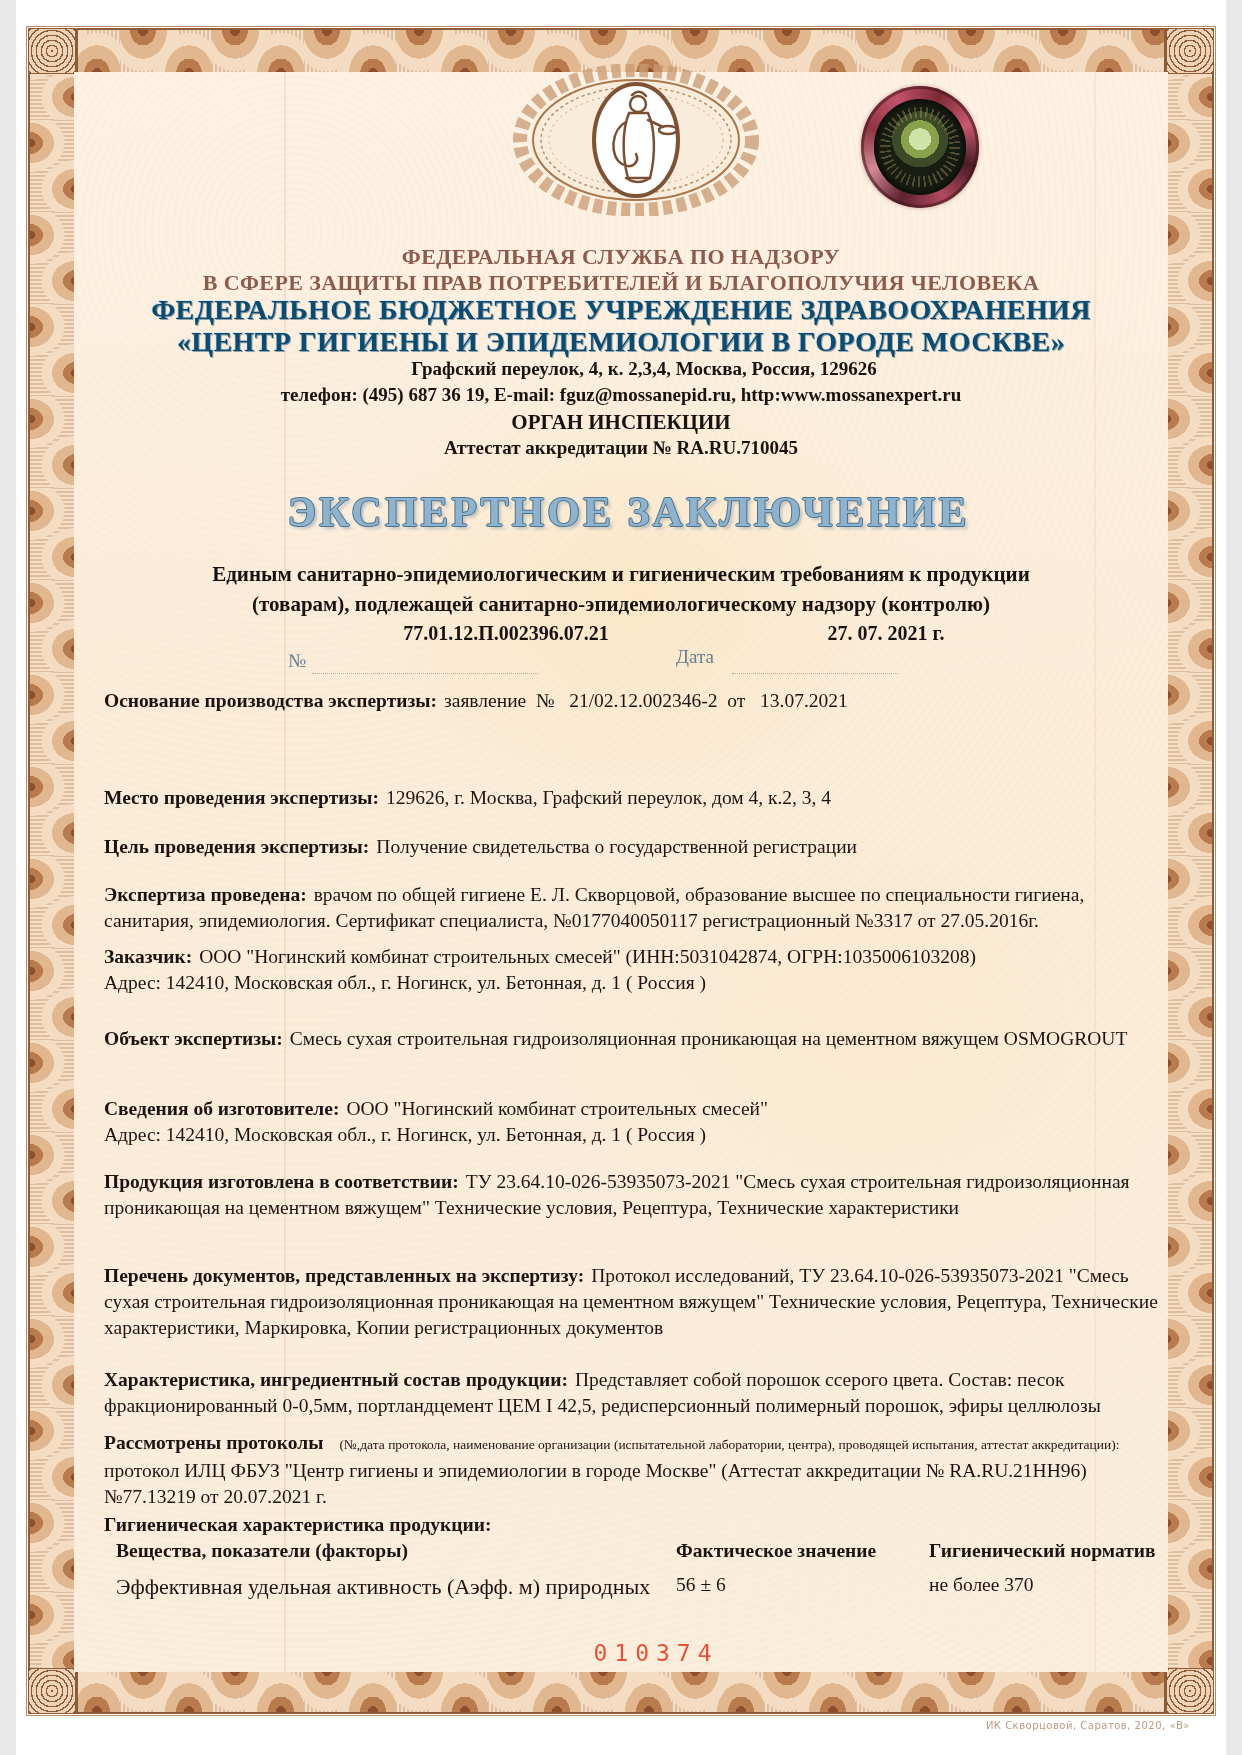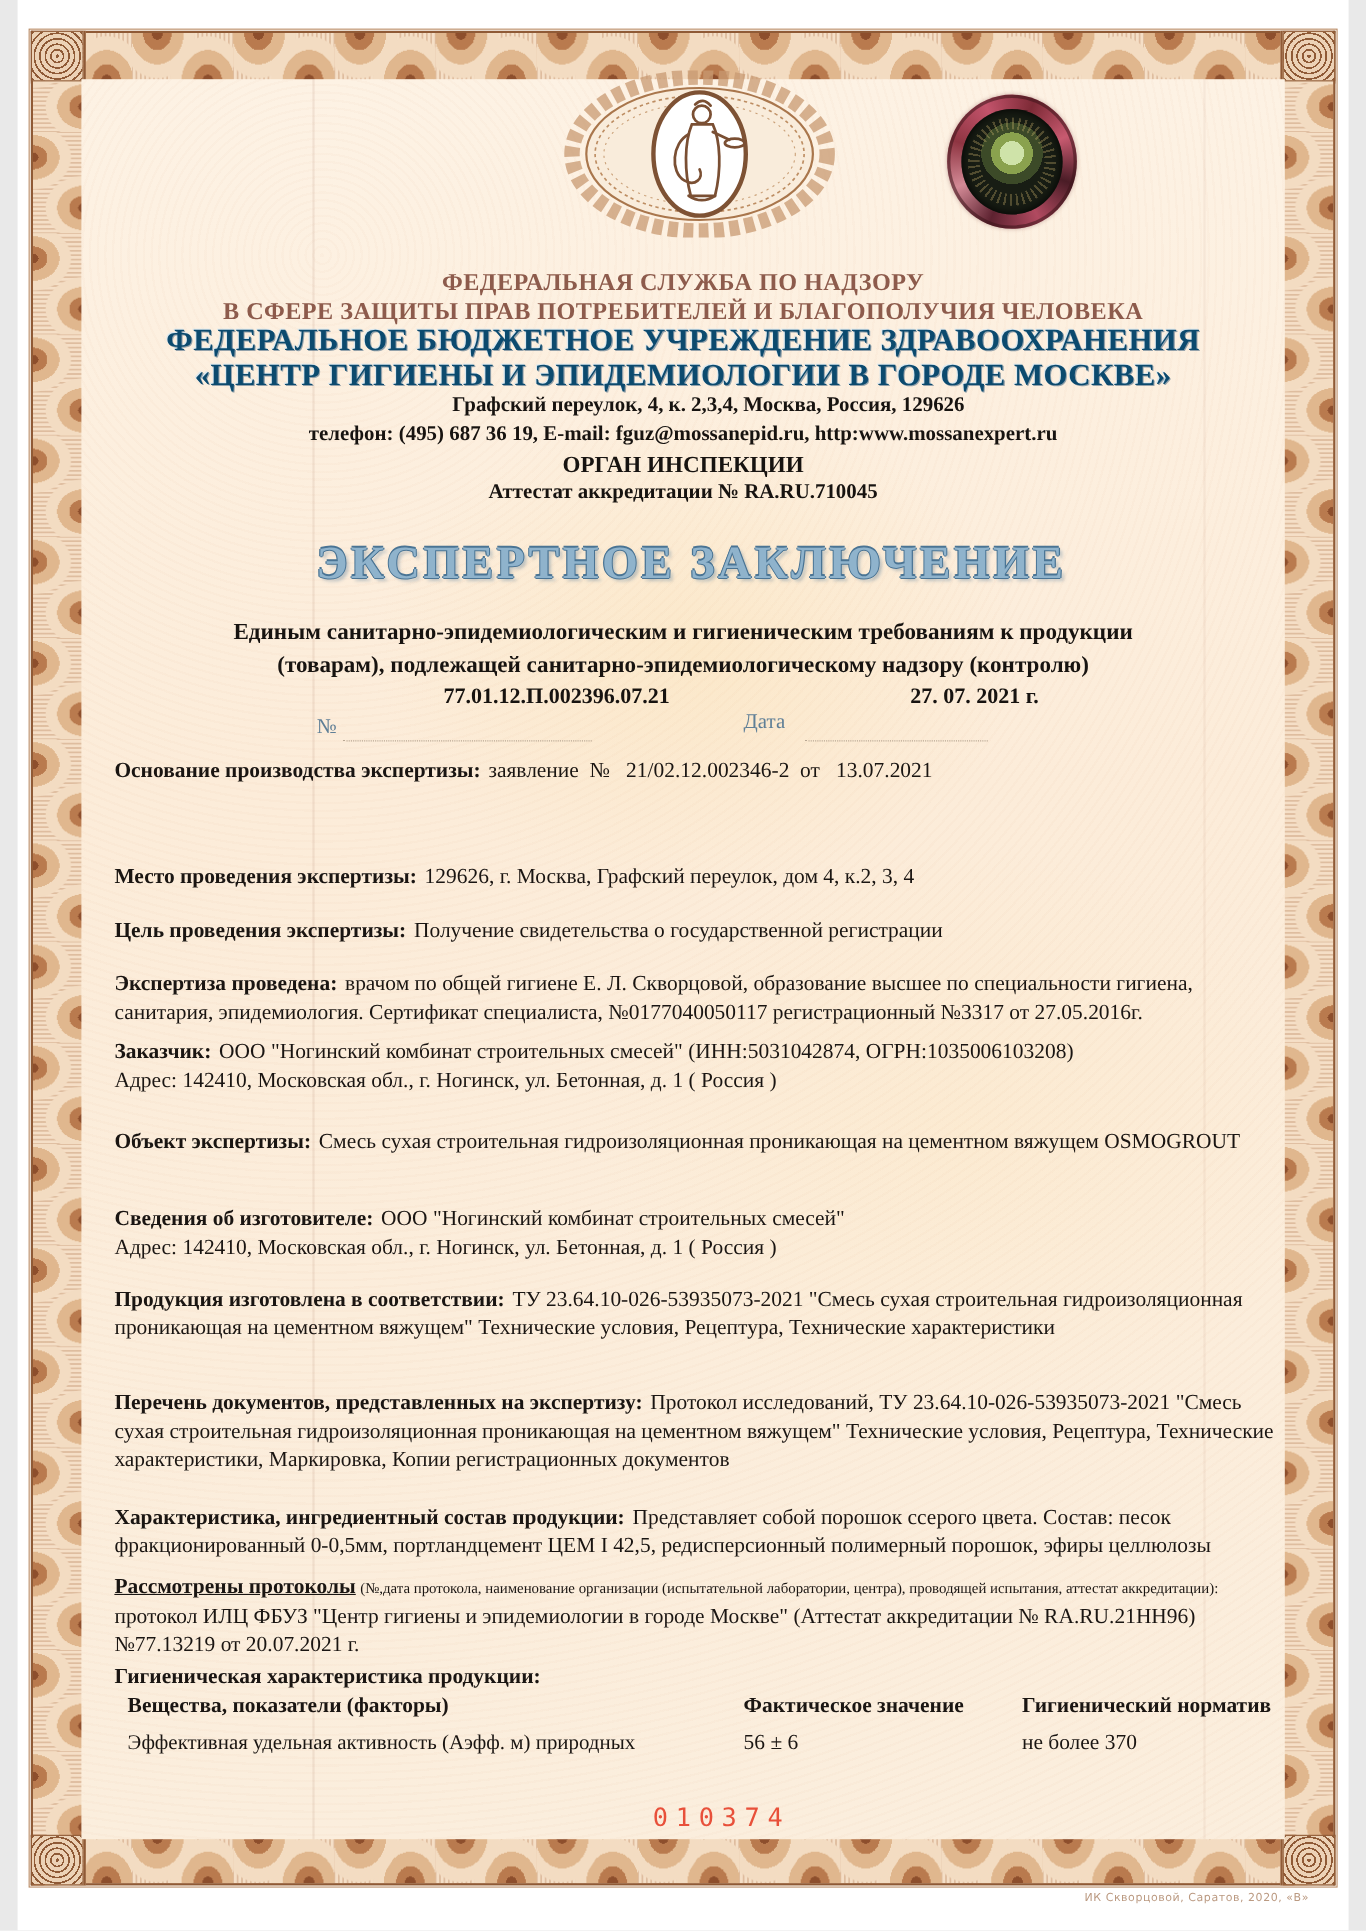--- a/index.html
+++ b/index.html
@@ -168,28 +168,28 @@
 
   <div class="p" style="top:1263px;">
     <span class="lbl">Перечень документов, представленных на экспертизу:</span><span>Протокол исследований, ТУ 23.64.10-026-53935073-2021 "Смесь сухая строительная гидроизоляционная проникающая на цементном вяжущем" Технические условия, Рецептура, Технические характеристики, Маркировка, Копии регистрационных документов</span>
   </div>
 
   <div class="p" style="top:1367px;">
     <span class="lbl">Характеристика, ингредиентный состав продукции:</span><span>Представляет собой порошок ссерого цвета. Состав: песок фракционированный 0-0,5мм, портландцемент ЦЕМ I 42,5, редисперсионный полимерный порошок, эфиры целлюлозы</span>
   </div>
 
   <div class="p" style="top:1430px;">
-    <span class="lbl" style="margin-right:4px;text-decoration:underline;">Рассмотрены протоколы</span><span class="note-sm">(№,дата протокола, наименование организации (испытательной лаборатории, центра), проводящей испытания, аттестат аккредитации):</span>
+    <span class="lbl" style="margin-right:16px;">Рассмотрены протоколы</span><span class="note-sm">(№,дата протокола, наименование организации (испытательной лаборатории, центра), проводящей испытания, аттестат аккредитации):</span>
     <span>протокол ИЛЦ ФБУЗ "Центр гигиены и эпидемиологии в городе Москве" (Аттестат аккредитации № RA.RU.21НН96) №77.13219 от 20.07.2021 г.</span>
   </div>
 
   <div class="t" style="top:1514px;left:88px;font-size:19.5px;font-weight:bold;">Гигиеническая характеристика продукции:</div>
   <div class="t" style="top:1540px;left:100px;font-size:19.5px;font-weight:bold;">Вещества, показатели (факторы)</div>
   <div class="t" style="top:1540px;left:660px;font-size:19.5px;font-weight:bold;">Фактическое значение</div>
   <div class="t" style="top:1540px;left:913px;font-size:19.5px;font-weight:bold;">Гигиенический норматив</div>
-  <div class="t" style="top:1574px;left:100px;font-size:19px;">Эффективная удельная активность (Аэфф. м) природных</div>
+  <div class="t" style="top:1574px;left:100px;font-size:22px;">Эффективная удельная активность (Аэфф. м) природных</div>
   <div class="t" style="top:1574px;left:660px;font-size:19.5px;">56 ± 6</div>
   <div class="t" style="top:1574px;left:913px;font-size:19.5px;">не более 370</div>
 
   <div class="t serial" style="top:1640px;left:500px;width:280px;text-align:center;">010374</div>
   <div class="t printnote" style="top:1720px;right:36px;">ИК Скворцовой, Саратов, 2020, «В»</div>
 
 </div>
 
 </body></html>

